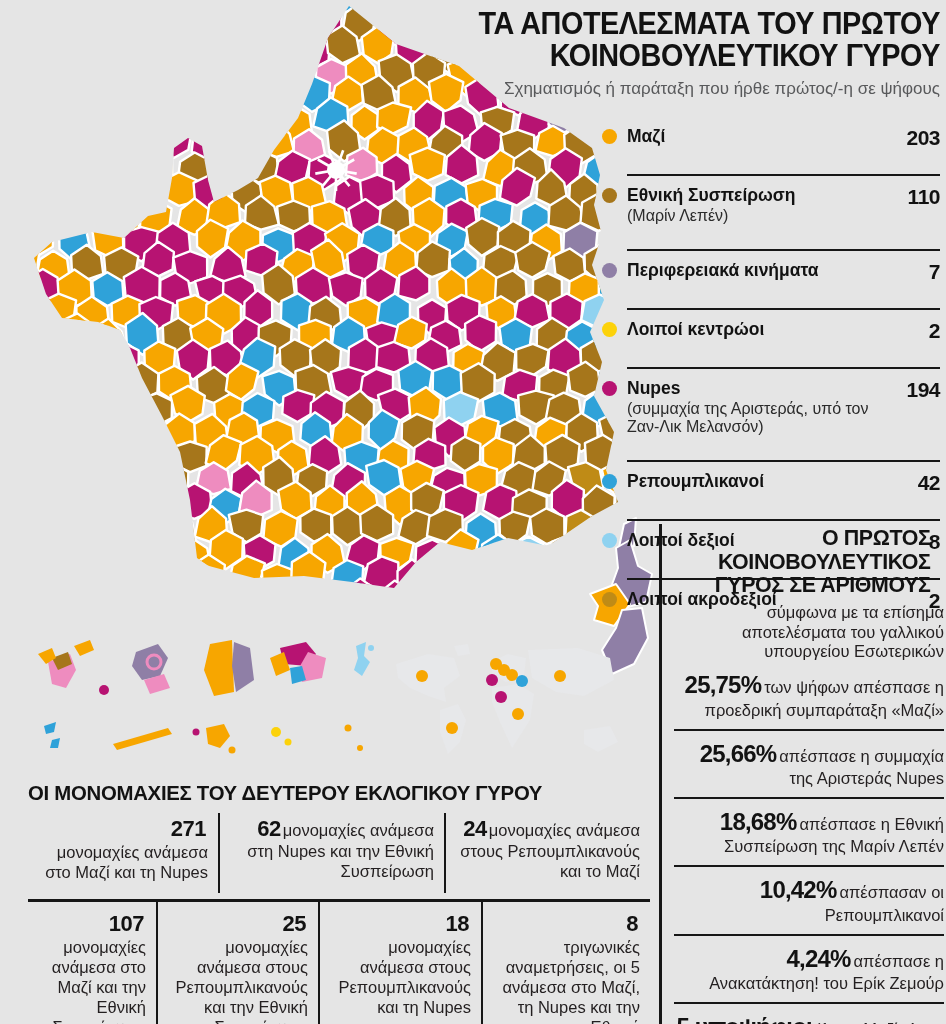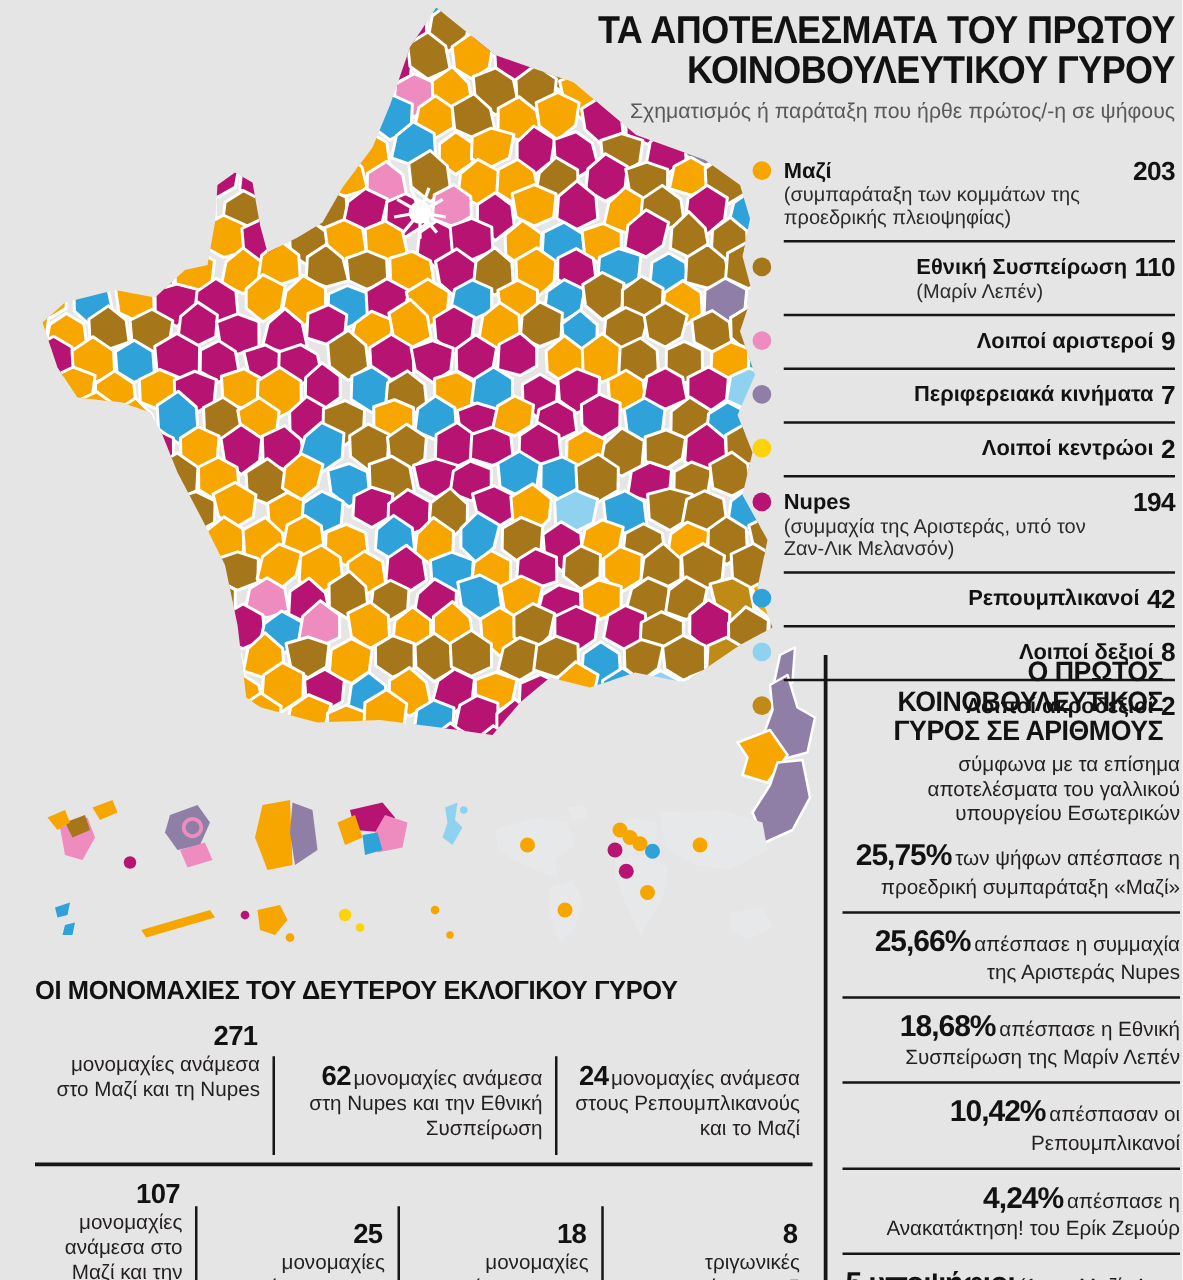--- a/index.html
+++ b/index.html
@@ -9,22 +9,22 @@
   
   .title-block{position:absolute;top:8px;right:6px;text-align:right;width:500px;}
   .main-title{font-size:31px;font-weight:700;color:#121212;line-height:1.03;letter-spacing:-.5px;
               transform:scaleX(.93);transform-origin:right top;margin:0;}
   .subtitle{font-size:17px;color:#58595b;margin-top:7px;line-height:1.15;}
 
   
   .legend{position:absolute;top:117px;right:6px;width:338px;}
   .li{display:flex;align-items:flex-start;padding-top:9px;}
   .li .dot{width:15px;height:15px;border-radius:50%;margin:3px 10px 0 0;flex:0 0 15px;}
-  .lbody{flex:1;display:flex;justify-content:flex-end;gap:6px;
-         border-bottom:2.5px solid #161616;padding-bottom:8px;}
+  .lbody{flex:1;display:flex;justify-content:space-between;gap:6px;
+         border-bottom:2.5px solid #161616;padding-bottom:24px;}
   .li:last-child .lbody{border-bottom:none;}
   .llabel{font-size:17.5px;font-weight:700;line-height:1.2;color:#121212;}
   .lsub{display:block;font-weight:400;font-size:16px;color:#2b2b2b;margin-top:1px;}
   .lval{font-size:21px;font-weight:700;letter-spacing:-.5px;color:#121212;white-space:nowrap;}
 
   
   .stats{position:absolute;left:659px;top:524px;width:287px;height:500px;box-sizing:border-box;
          border-left:3px solid #161616;padding:2px 2px 0 12px;text-align:right;}
   .stats-title{font-size:22.5px;font-weight:700;line-height:1.05;letter-spacing:-.4px;margin:0;
                transform:scaleX(.95);transform-origin:left top;color:#121212;}
@@ -34,21 +34,21 @@
   .snum{font-size:24px;font-weight:700;letter-spacing:-.8px;color:#121212;margin-right:3px;}
 
   
   .duels{position:absolute;left:28px;top:781px;width:622px;}
   .duels-title{font-size:21px;font-weight:700;letter-spacing:-.3px;margin:0 0 8px;color:#121212;
                transform:scaleX(.97);transform-origin:left top;}
   .drow{display:grid;}
   .drow1{grid-template-columns:190px 226px 206px;}
   .drow2{grid-template-columns:128px 162px 163px 169px;border-top:3px solid #161616;margin-top:6px;}
   .cell{padding:3px 10px 10px 0;font-size:16.5px;line-height:1.2;text-align:right;}
-  .cell + .cell{border-left:2.5px solid #161616;padding-left:13px;margin-top:32px;}
+  .cell + .cell{border-left:2.5px solid #161616;padding-left:13px;}
   .drow2 .cell{padding-top:9px;}
   .dnum{font-size:22px;font-weight:700;letter-spacing:-.5px;color:#121212;margin-right:2px;}
   .dnum.blk{display:block;margin-bottom:1px;}
 
   
   .france{position:absolute;left:4px;top:0;}
   .overseas{position:absolute;left:18px;top:636px;}
   .world{position:absolute;left:388px;top:636px;}
 </style>
 </head>
@@ -582,36 +582,29 @@
       <span>ΤΑ ΑΠΟΤΕΛΕΣΜΑΤΑ ΤΟΥ ΠΡΩΤΟΥ</span><br>
       <span>ΚΟΙΝΟΒΟΥΛΕΥΤΙΚΟΥ ΓΥΡΟΥ</span>
     </h1>
     <div class="subtitle">Σχηματισμός ή παράταξη που ήρθε πρώτος/-η σε ψήφους</div>
   </div>
 
   <div class="legend" id="legend-list">
       <div class="li">
         <span class="dot" style="background:#F7A600"></span>
         <div class="lbody">
-          <div><span class="llabel">Μαζί</span><span class="lsub">(συμπαράταξη των κομμάτων της προεδρικής πλειοψηφίας)</span></div>
+          <div><span class="llabel">Μαζί</span></div>
           <span class="lval">203</span>
         </div>
       </div>
       <div class="li">
         <span class="dot" style="background:#A6761B"></span>
         <div class="lbody">
           <div><span class="llabel">Εθνική Συσπείρωση</span><span class="lsub">(Μαρίν Λεπέν)</span></div>
           <span class="lval">110</span>
-        </div>
-      </div>
-      <div class="li">
-        <span class="dot" style="background:#EE8CBF"></span>
-        <div class="lbody">
-          <div><span class="llabel">Λοιποί αριστεροί</span></div>
-          <span class="lval">9</span>
         </div>
       </div>
       <div class="li">
         <span class="dot" style="background:#8F7FA6"></span>
         <div class="lbody">
           <div><span class="llabel">Περιφερειακά κινήματα</span></div>
           <span class="lval">7</span>
         </div>
       </div>
       <div class="li">

